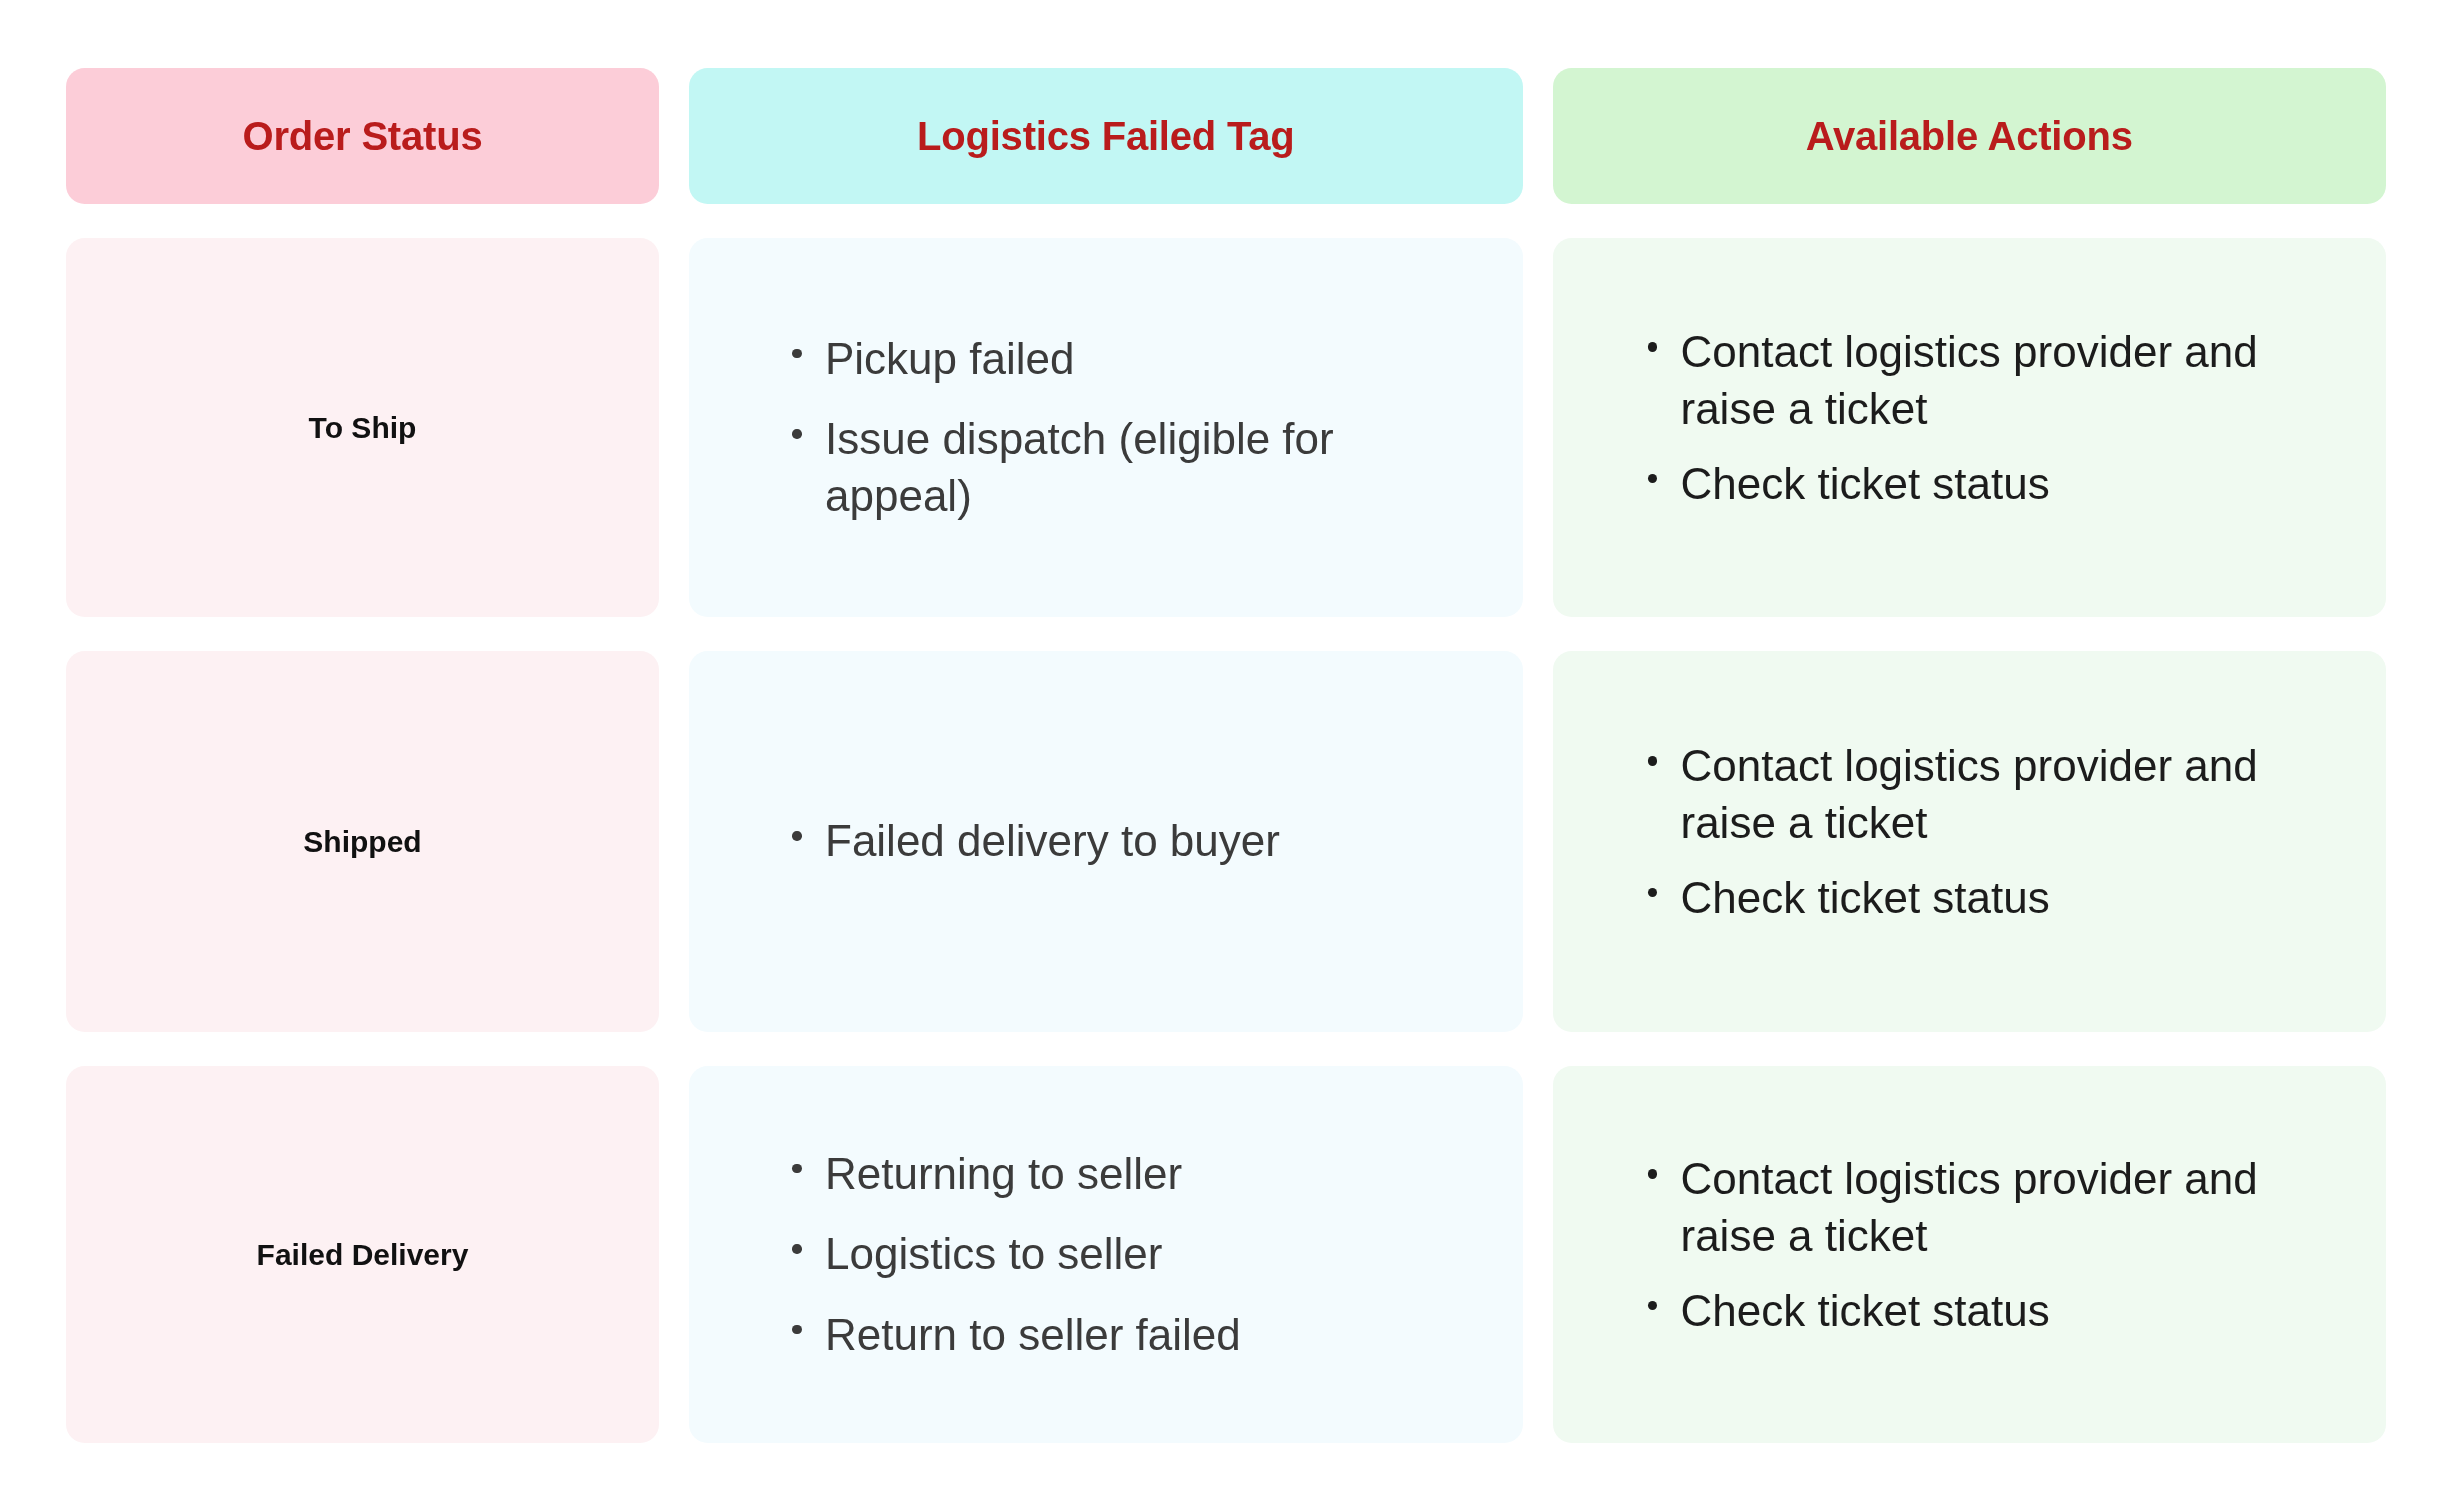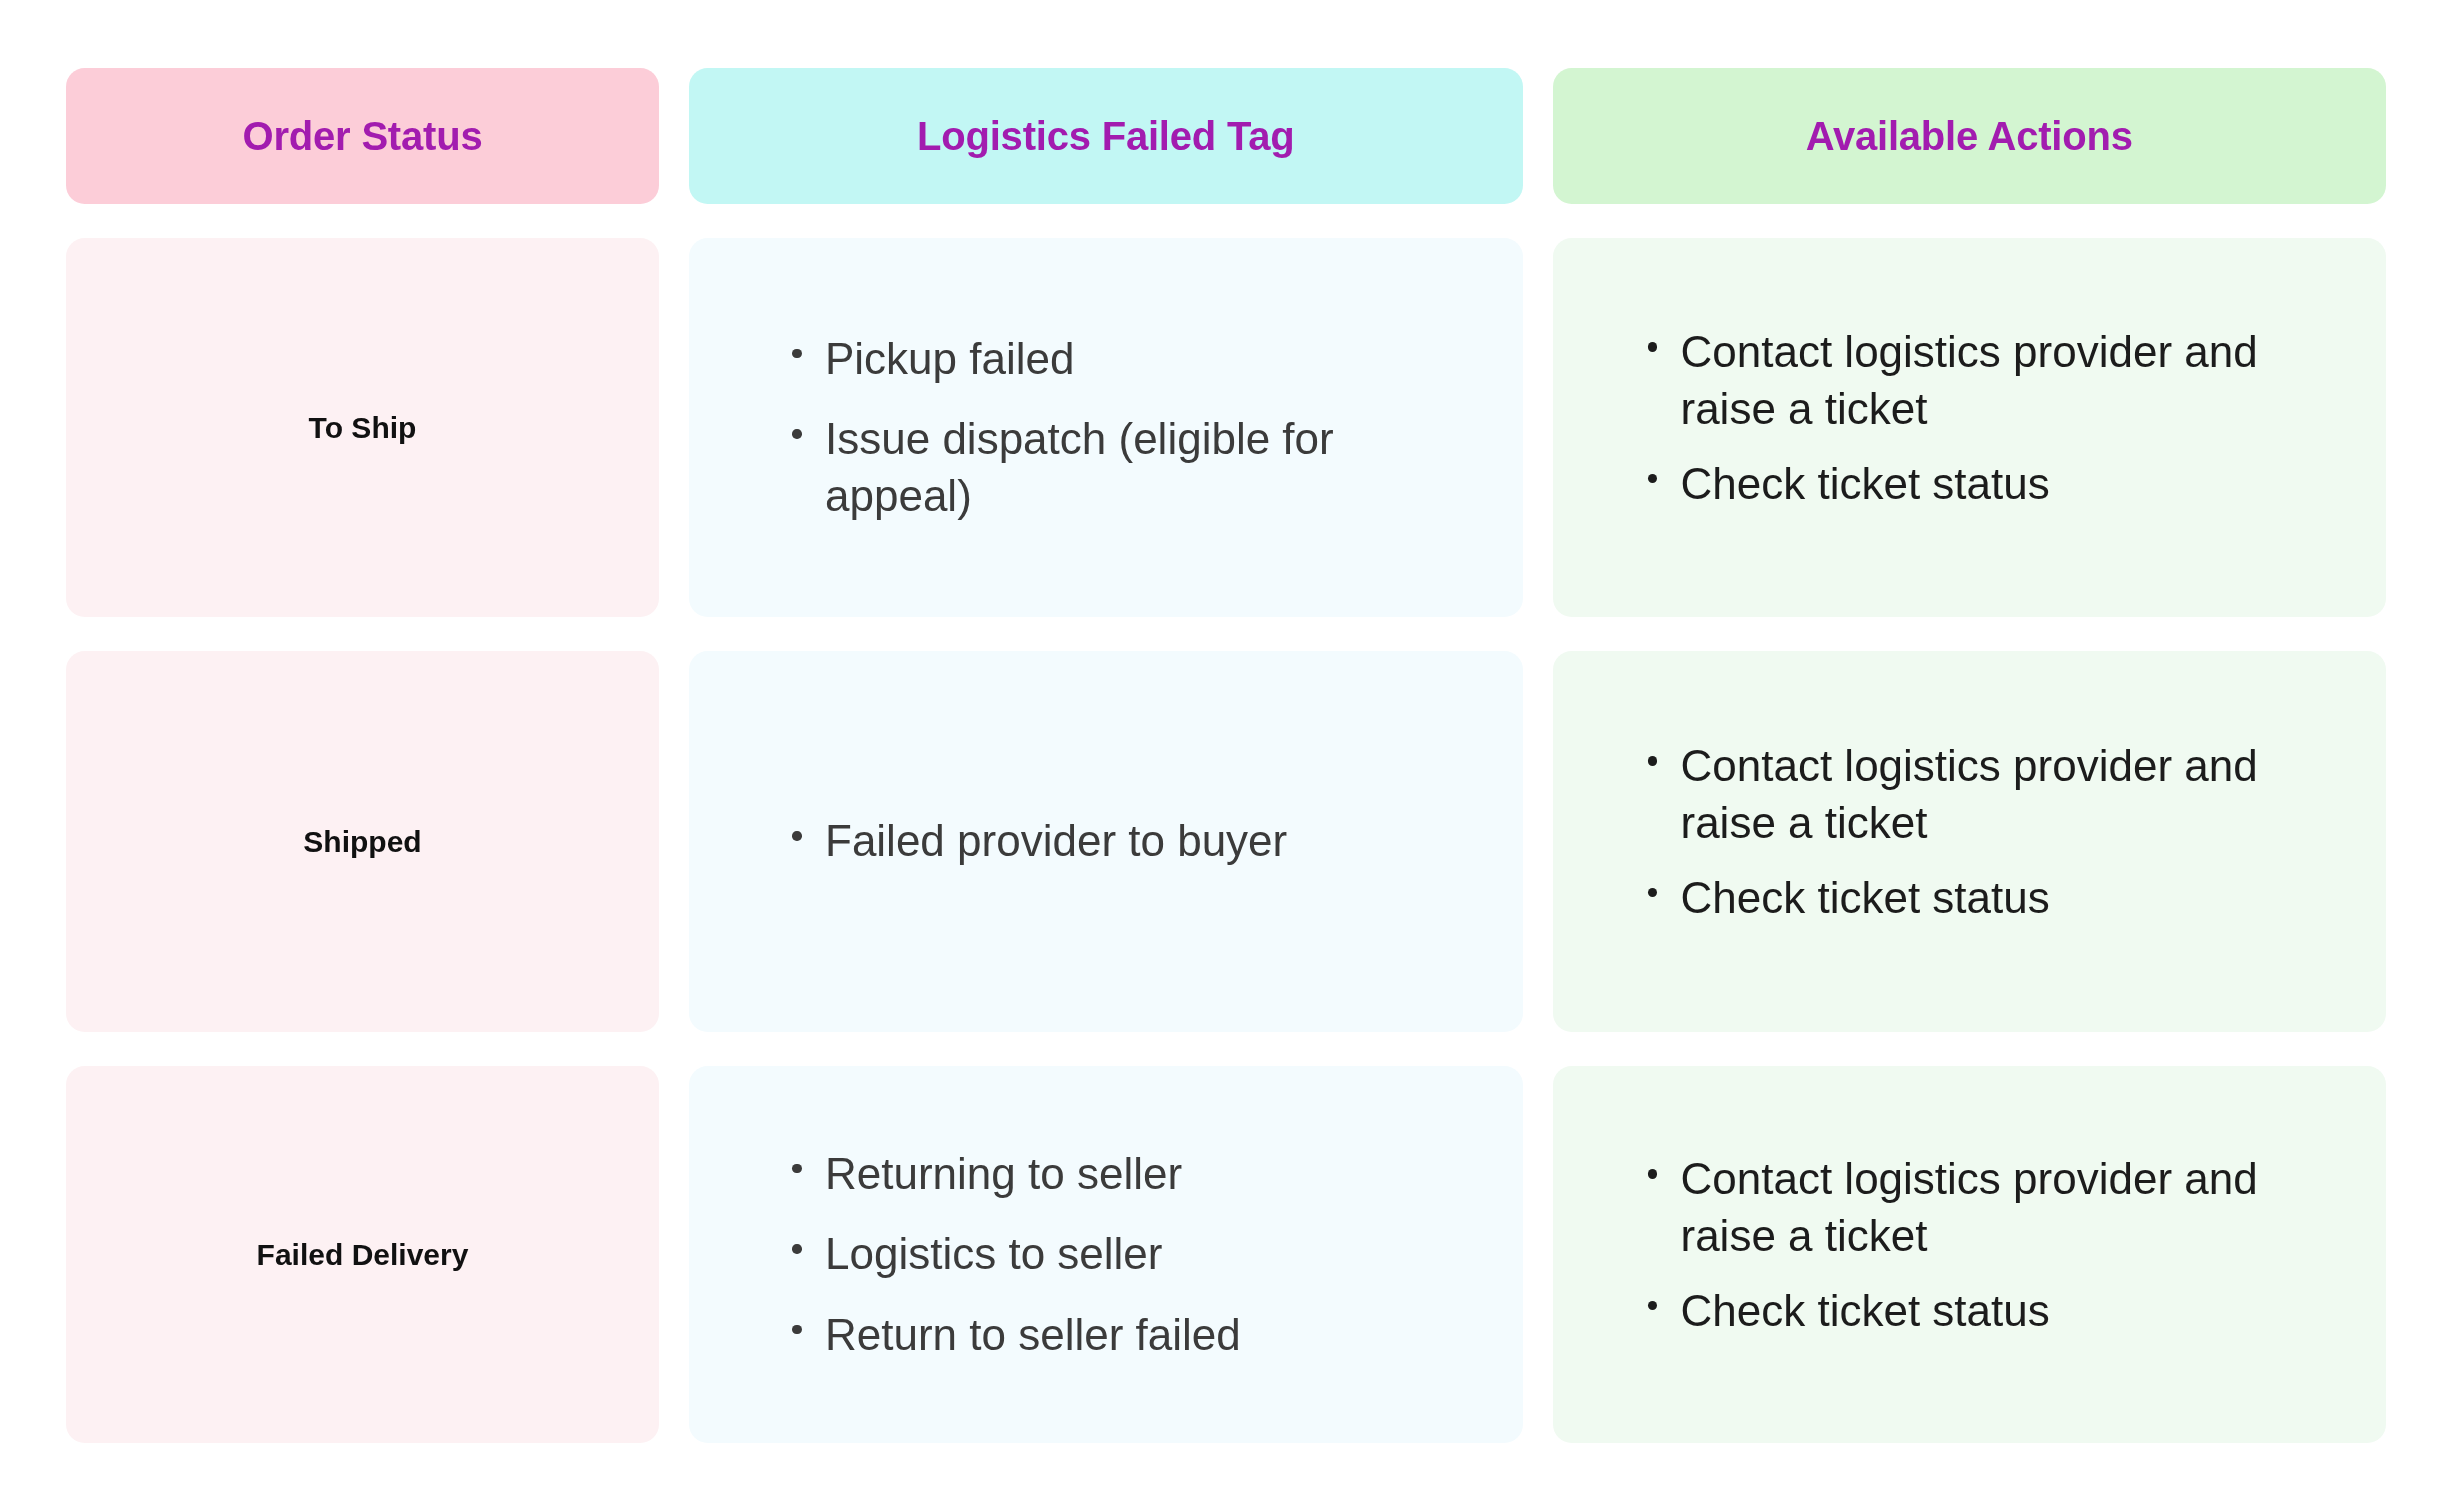--- a/index.html
+++ b/index.html
@@ -41,21 +41,21 @@
   }
 
   
   .hdr {
     justify-content: center;
     text-align: center;
   }
   .hdr .hdr-text {
     font-size: 40px;
     font-weight: 700;
-    color: #a21caf;
+    color: #b91c1c;
     letter-spacing: -0.2px;
     line-height: 1.15;
   }
   .hdr-status  { background: #fccdd8; }
   .hdr-tag     { background: #c2f7f4; }
   .hdr-actions { background: #d3f5d1; }
 
   
   .cell-status {
     background: #fdf1f3;
@@ -148,21 +148,21 @@
         <li>Contact logistics provider and raise a ticket</li>
         <li>Check ticket status</li>
       </ul>
     </div>
 
     <div class="card cell-status">
       <span class="status-label">Shipped</span>
     </div>
     <div class="card cell-tag">
       <ul class="bullets">
-        <li>Failed provider to buyer</li>
+        <li>Failed delivery to buyer</li>
       </ul>
     </div>
     <div class="card cell-actions">
       <ul class="bullets">
         <li>Contact logistics provider and raise a ticket</li>
         <li>Check ticket status</li>
       </ul>
     </div>
 
     <div class="card cell-status">

